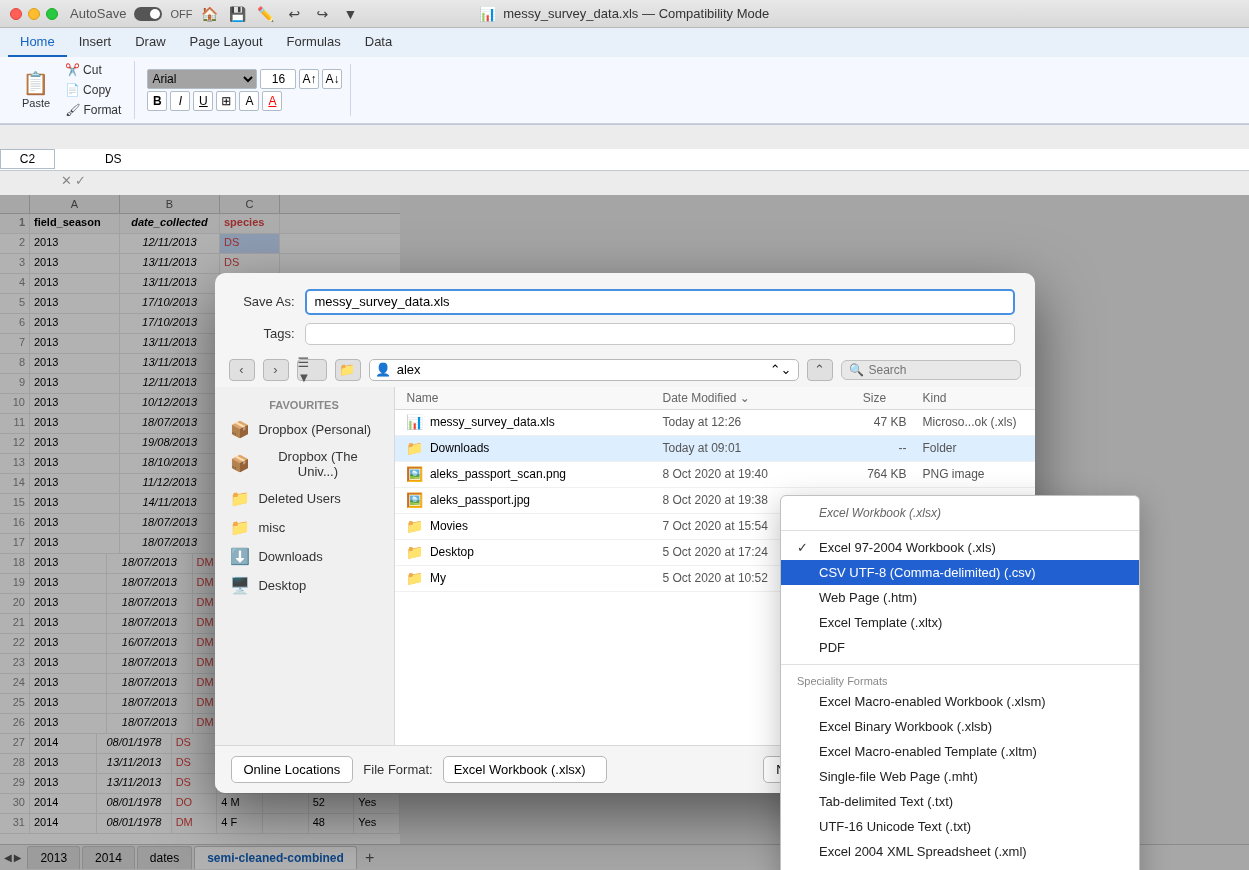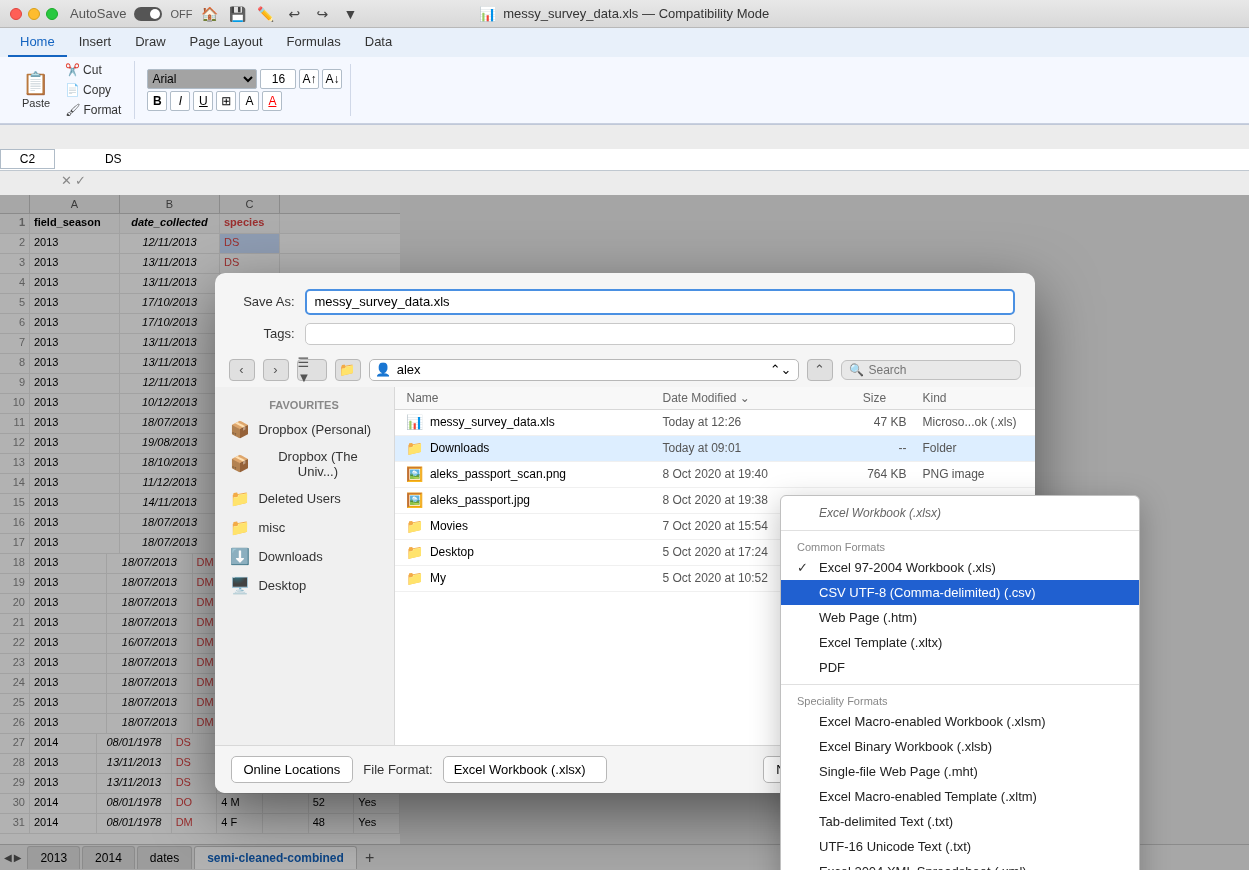--- a/index.html
+++ b/index.html
@@ -1086,32 +1086,31 @@
             <button class="cancel-btn">Cancel</button>
             <button class="save-btn">Save</button>
           </div>
         </div>
       </div>
     </div>
 
     <div class="format-dropdown">
       <div class="dropdown-item" style="font-style:italic;color:#666;padding:4px 16px 6px;font-size:12px;">Excel Workbook (.xlsx)</div>
       <div class="dropdown-divider"></div>
-      <div class="dropdown-section-label">Common Formats</div>
       <div class="dropdown-item checked">Excel 97-2004 Workbook (.xls)</div>
       <div class="dropdown-item highlighted">CSV UTF-8 (Comma-delimited) (.csv)</div>
       <div class="dropdown-item">Web Page (.htm)</div>
       <div class="dropdown-item">Excel Template (.xltx)</div>
       <div class="dropdown-item">PDF</div>
       <div class="dropdown-divider"></div>
       <div class="dropdown-section-label">Speciality Formats</div>
       <div class="dropdown-item">Excel Macro-enabled Workbook (.xlsm)</div>
       <div class="dropdown-item">Excel Binary Workbook (.xlsb)</div>
+      <div class="dropdown-item">Excel Macro-enabled Template (.xltm)</div>
       <div class="dropdown-item">Single-file Web Page (.mht)</div>
-      <div class="dropdown-item">Excel Macro-enabled Template (.xltm)</div>
       <div class="dropdown-item">Tab-delimited Text (.txt)</div>
       <div class="dropdown-item">UTF-16 Unicode Text (.txt)</div>
       <div class="dropdown-item">Excel 2004 XML Spreadsheet (.xml)</div>
       <div class="dropdown-item">Microsoft Excel 5.0/95 Workbook (.xls)</div>
 
     </div>
   </div>
 </div>
 
 </body></html>

